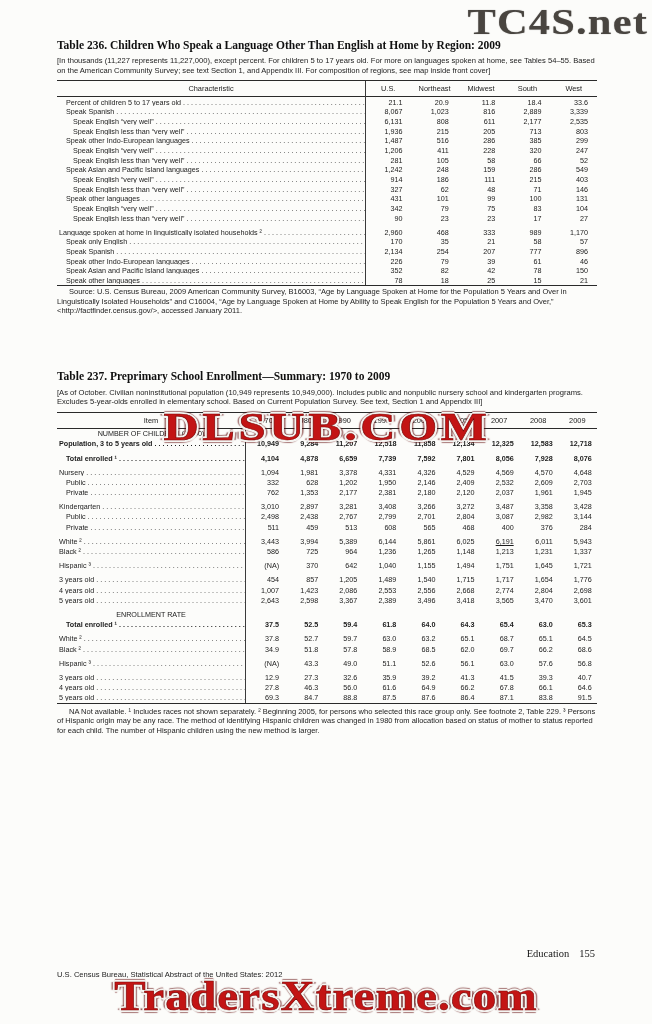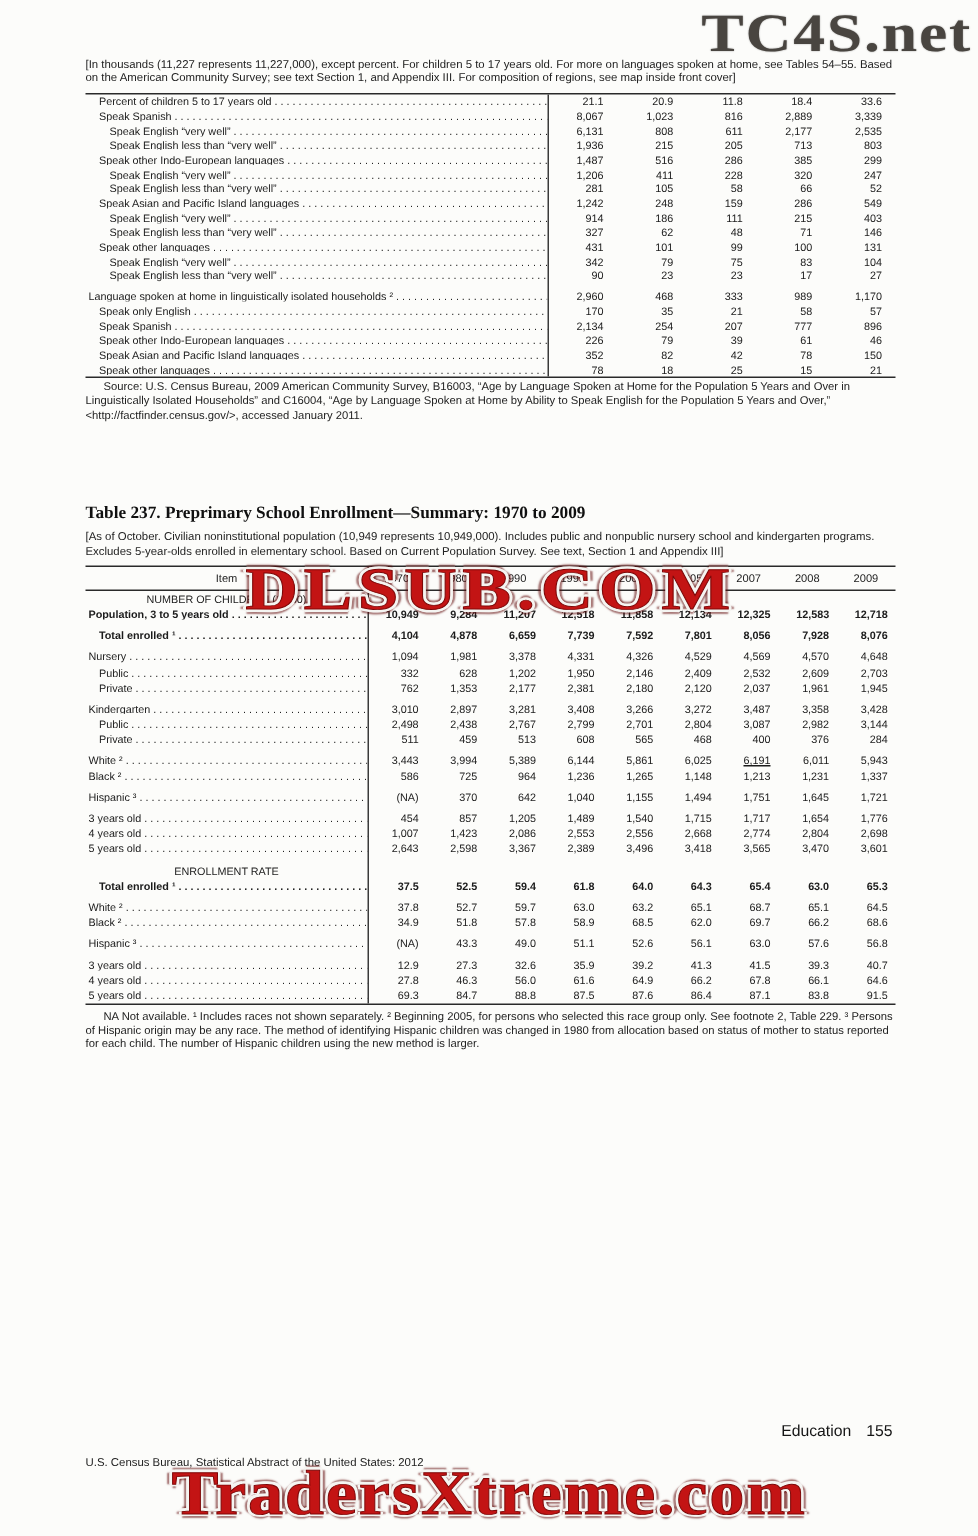--- a/index.html
+++ b/index.html
@@ -66,38 +66,47 @@
     top: 34px; left: 50%; font-size: 40px; letter-spacing: 3px;
     transform: translateX(-50%) scaleX(1.22); transform-origin: center;
   }
   .wm-bottom {
     top: 972px; left: 50%; font-size: 42px; letter-spacing: 1px;
     transform: translateX(-50%) scaleX(1.12); transform-origin: center;
   }
 
   .edu-line {
     position: absolute; right: 57px; top: 948px;
-    font-family: Liberation Sans, sans-serif; font-size: 10.5px; color: #151515;
+    font-family: Liberation Serif, serif; font-size: 10.5px; color: #151515;
   }
   .edu-line .pageno { margin-left: 10px; }
   .bottom-src { position: absolute; left: 57px; top: 970px; font-size: 7.6px; color: #222; }
 </style>
 </head>
 <body>
 
 <div class="page">
 
   <div class="wm wm-top">TC4S.net</div>
 
   <div class="content">
 
     <section>
+      <h2 class="tbl-title">Table 236. Children Who Speak a Language Other Than English at Home by Region: 2009</h2>
       <p class="tbl-note">[In thousands (11,227 represents 11,227,000), except percent. For children 5 to 17 years old. For more on languages spoken at home, see Tables 54–55. Based on the American Community Survey; see text Section 1, and Appendix III. For composition of regions, see map inside front cover]</p>
       <div class="tbl" id="t236">
           <div class="vrule" style="left: 308px;"></div>
+          <div class="thead">
+            <div class="hc" style="width: 308px;">Characteristic</div>
+            <div class="hc" style="width: 46.4px;">U.S.</div>
+            <div class="hc" style="width: 46.4px;">Northeast</div>
+            <div class="hc" style="width: 46.4px;">Midwest</div>
+            <div class="hc" style="width: 46.4px;">South</div>
+            <div class="hc" style="width: 46.4px;">West</div>
+          </div>
           <div class="trow">
             <div class="stubcell" style="width: 308px;">
               <span class="lbl" style="padding-left: 9px;">Percent of children 5 to 17 years old</span>
               <span class="dots"></span>
             </div>
             <div class="num" style="width: 46.4px;">21.1</div>
             <div class="num" style="width: 46.4px;">20.9</div>
             <div class="num" style="width: 46.4px;">11.8</div>
             <div class="num" style="width: 46.4px;">18.4</div>
             <div class="num" style="width: 46.4px;">33.6</div>

